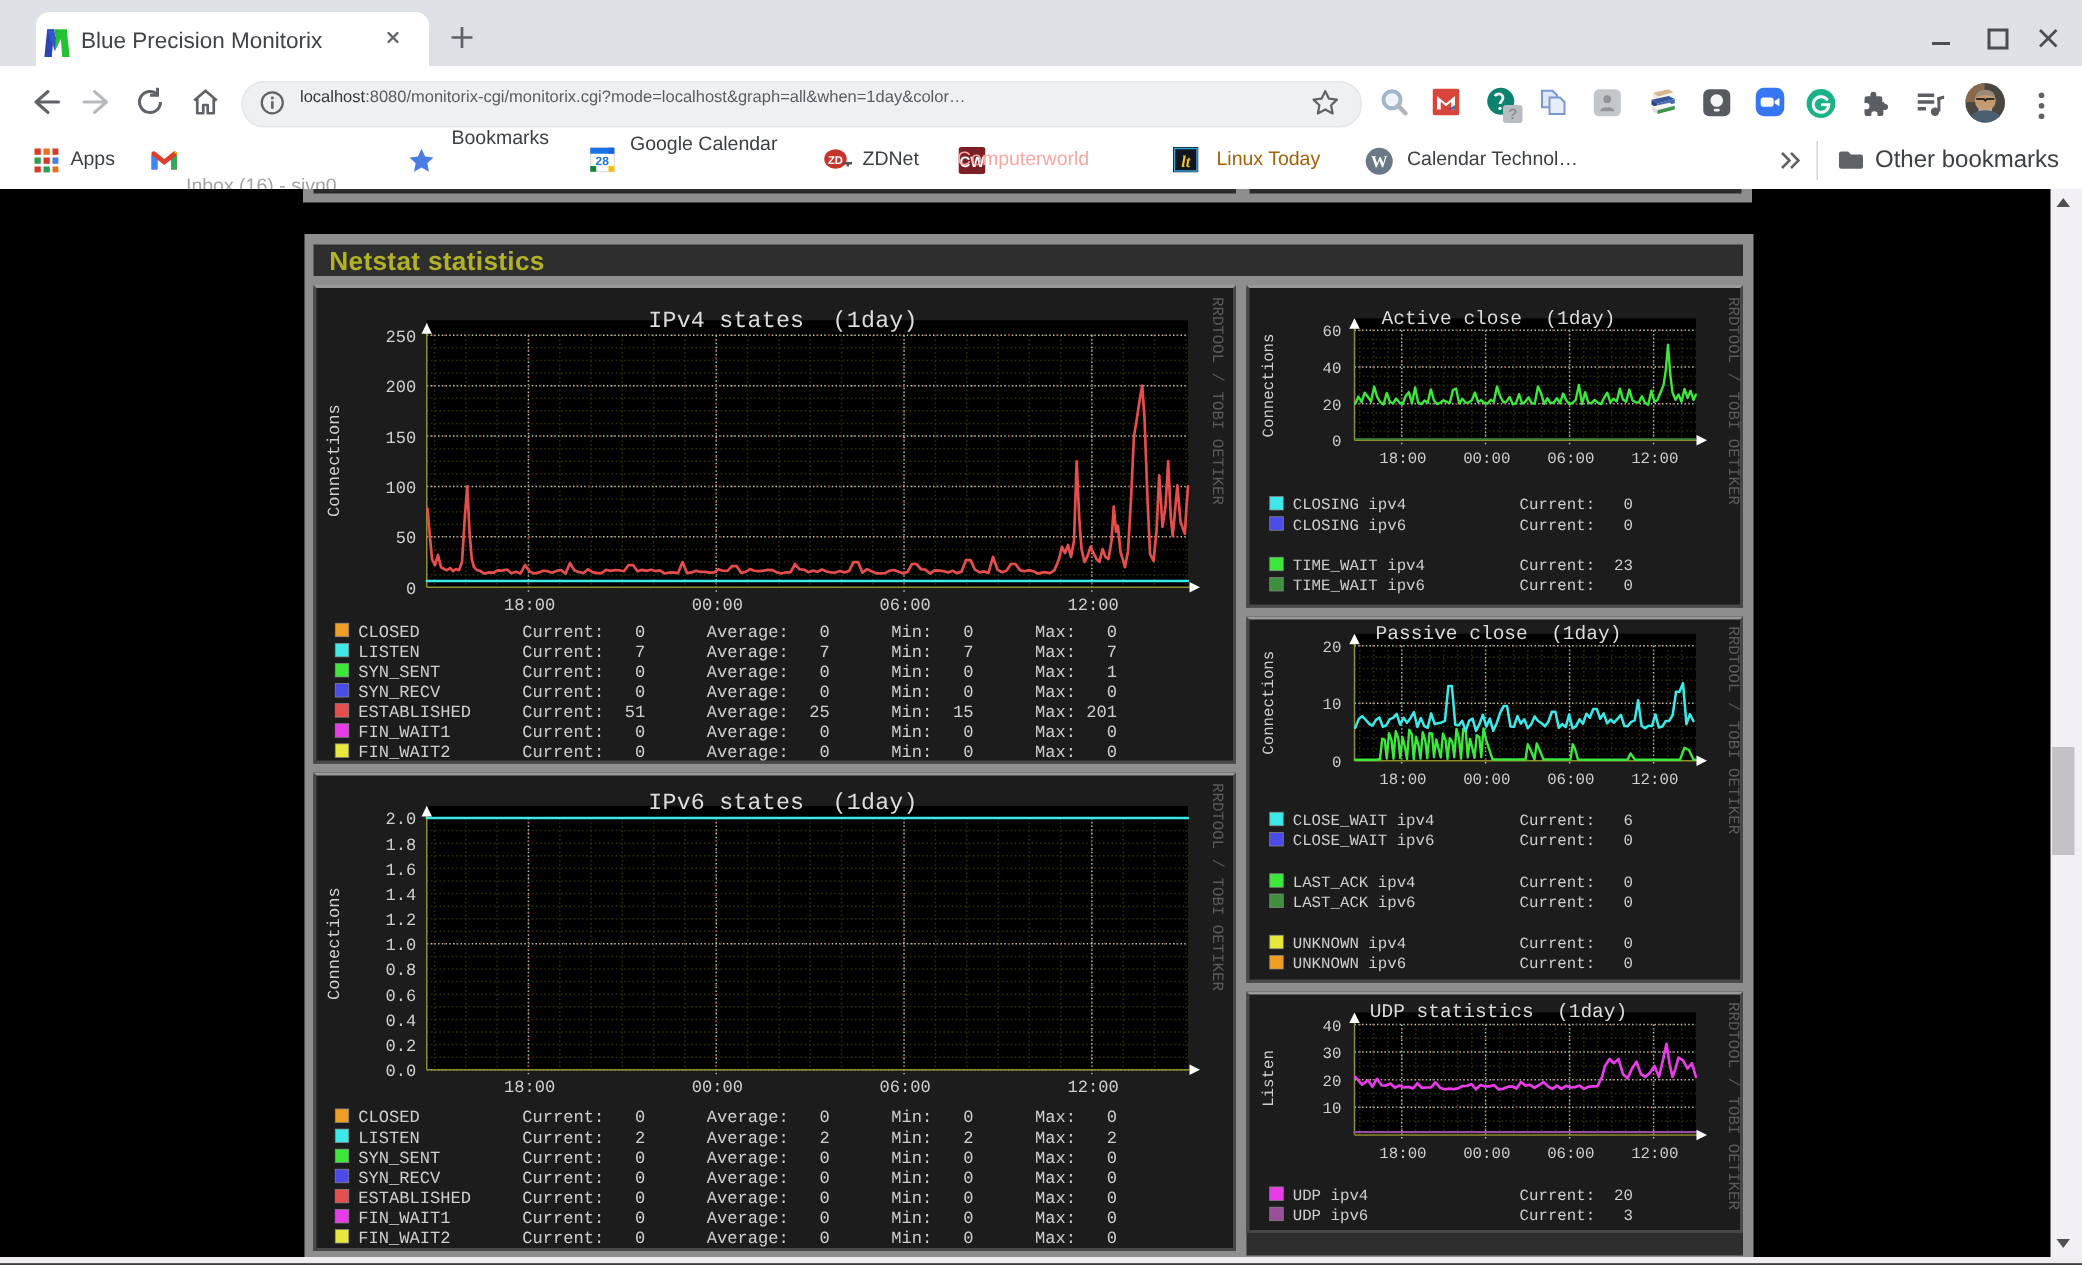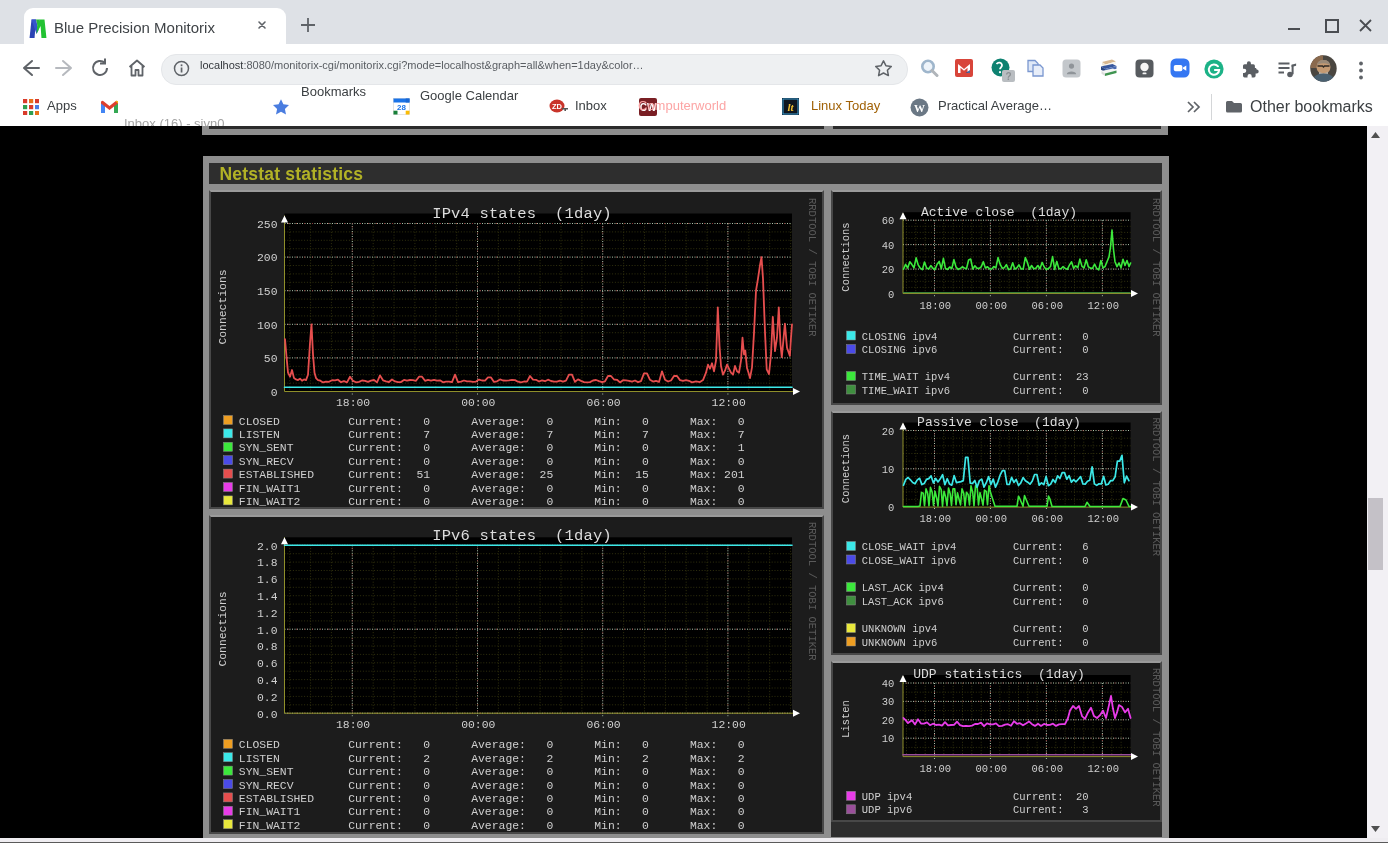--- a/index.html
+++ b/index.html
@@ -160,37 +160,37 @@
     <rect x="12.7" y="12.7" width="3.8" height="3.8" fill="#fbbc04"></rect>
     <rect x="12.7" y="0.5" width="3.8" height="4" fill="#1967d2"></rect>
     <text x="8.5" y="12" font-size="8" font-weight="bold" fill="#1a73e8" text-anchor="middle" font-family="Liberation Sans">28</text>
   </svg>
 <div style="position:absolute;left:420px;top:88px;font-size:13px;color:#3c4043;white-space:nowrap">Google Calendar</div>
 <svg style="position:absolute;left:549px;top:99px" width="20" height="16" viewBox="0 0 20 16">
     <ellipse cx="8" cy="7" rx="7.5" ry="6.5" fill="#c9342a"></ellipse>
     <text x="8" y="10" font-size="7.5" font-weight="bold" fill="#ffffff" text-anchor="middle" font-family="Liberation Sans">ZD</text>
     <path d="M13 9 h6 v1.6 h-2 v1.4 h-1.6 v-1.4 h-2.4 Z" fill="#555555"></path>
   </svg>
-<div style="position:absolute;left:575px;top:98px;font-size:13px;color:#3c4043;white-space:nowrap">Inbox</div>
+<div style="position:absolute;left:575px;top:98px;font-size:13px;color:#3c4043;white-space:nowrap">ZDNet</div>
 <svg style="position:absolute;left:639px;top:98px" width="18" height="18" viewBox="0 0 18 18">
     <rect width="18" height="18" rx="2" fill="#7a1f24"></rect>
     <text x="9" y="13" font-size="10" font-weight="bold" fill="#ffffff" text-anchor="middle" font-family="Liberation Sans">CW</text>
   </svg>
 <div style="position:absolute;left:638px;top:98px;font-size:13px;color:#fca5a5;white-space:nowrap">Computerworld</div>
 <svg style="position:absolute;left:782px;top:98px" width="17" height="17" viewBox="0 0 17 17">
     <rect width="17" height="17" fill="#10161f"></rect>
     <rect x="1" y="1" width="15" height="15" fill="none" stroke="#3aa0d8" stroke-width="1"></rect>
     <text x="8.5" y="13" font-size="11" font-weight="bold" font-style="italic" fill="#f0c030" text-anchor="middle" font-family="Liberation Serif">lt</text>
   </svg>
 <div style="position:absolute;left:811px;top:98px;font-size:13px;color:#a16207;white-space:nowrap">Linux Today</div>
 <svg style="position:absolute;left:910px;top:98px" width="19" height="19" viewBox="0 0 19 19">
     <circle cx="9.5" cy="9.5" r="9" fill="#6b7885"></circle>
     <text x="9.5" y="13.5" font-size="11" font-weight="bold" fill="#ffffff" text-anchor="middle" font-family="Liberation Serif">W</text>
   </svg>
-<div style="position:absolute;left:938px;top:98px;font-size:13px;color:#3c4043;white-space:nowrap">Practical Average…</div>
+<div style="position:absolute;left:938px;top:98px;font-size:13px;color:#3c4043;white-space:nowrap">Calendar Technol…</div>
 <svg style="position:absolute;left:1186px;top:100px" width="16" height="14" viewBox="0 0 16 14">
     <path d="M2 2 L7 7 L2 12 M8 2 L13 7 L8 12" stroke="#5f6368" stroke-width="1.7" fill="none"></path>
   </svg>
 <div style="position:absolute;left:1211px;top:94px;width:1px;height:26px;background:#d4d6d8"></div>
 <svg style="position:absolute;left:1225px;top:100px" width="18" height="14" viewBox="0 0 18 14">
     <path d="M1 2.5 a1.5 1.5 0 0 1 1.5 -1.5 H7 l2 2 h6.5 A1.5 1.5 0 0 1 17 4.5 V11 a1.5 1.5 0 0 1 -1.5 1.5 h-13 A1.5 1.5 0 0 1 1 11 Z" fill="#5f6368"></path>
   </svg>
 <div style="position:absolute;left:1250px;top:98px;font-size:16px;color:#3c4043;white-space:nowrap">Other bookmarks</div>
 <div style="position:absolute;left:0;top:126px;width:1388px;height:717px;background:#000000"></div>
 <div style="position:absolute;left:202px;top:126px;width:966px;height:9px;background:#8e8e8e"></div>

